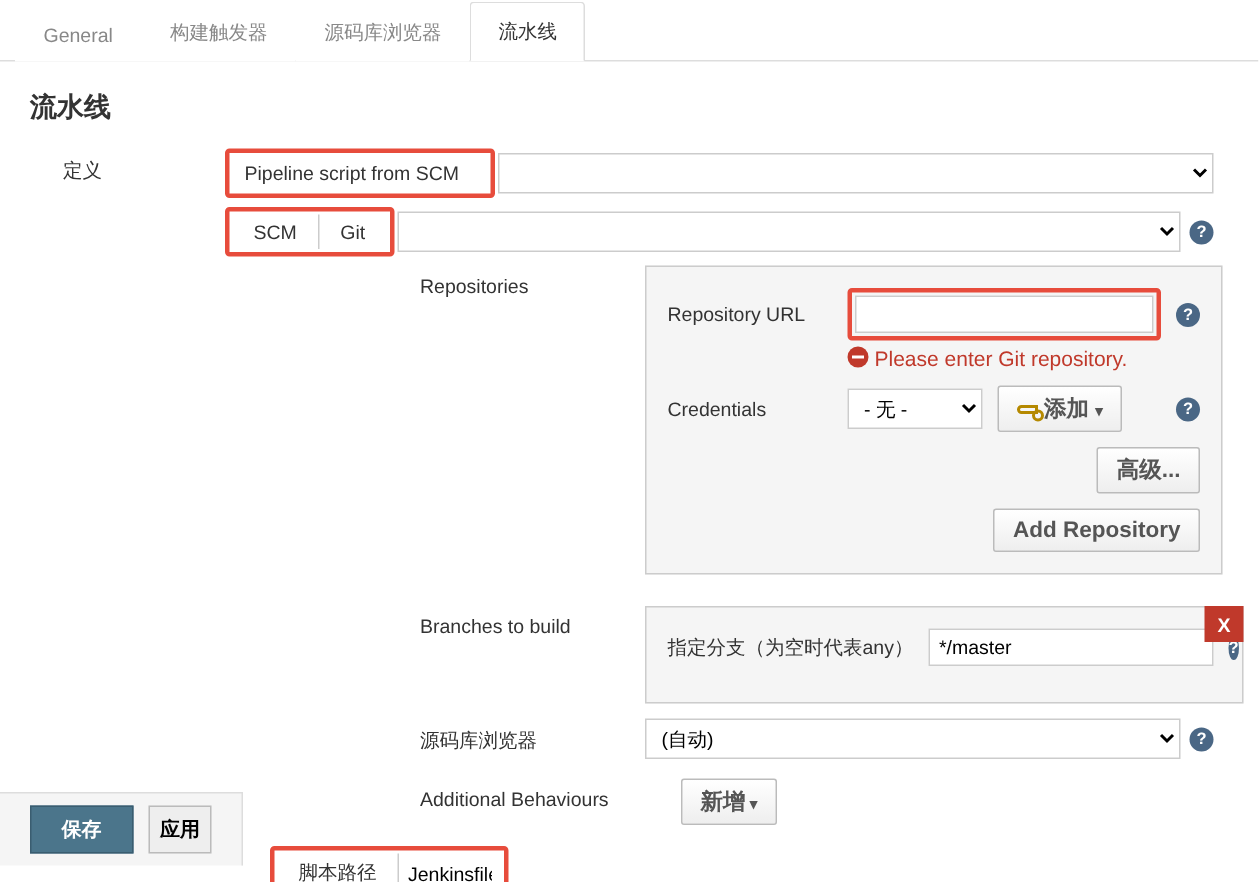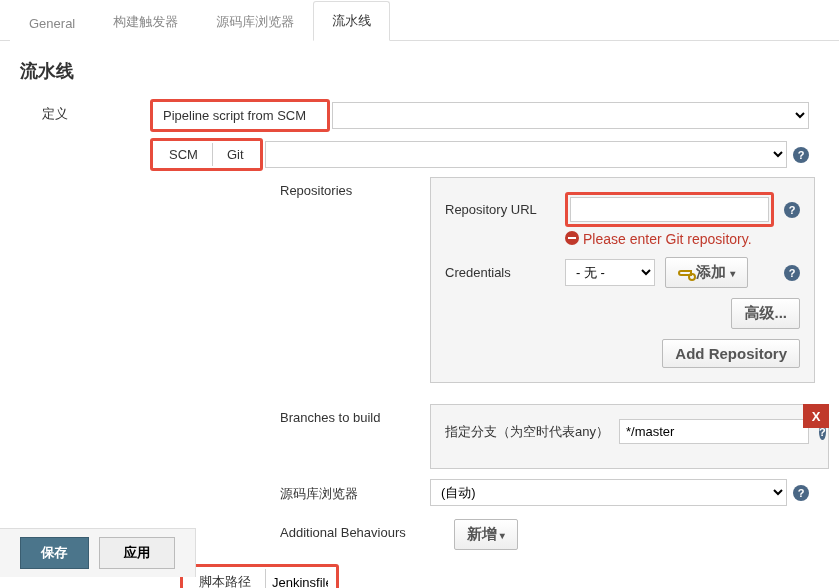--- a/index.html
+++ b/index.html
@@ -174,21 +174,21 @@
     background: #4b758b;
     color: #fff;
     border: 1px solid #3a5d70;
     padding: 6px 20px;
     font-weight: bold;
     cursor: pointer;
   }
   .footer .apply {
     background: #eee;
     border: 1px solid #bbb;
-    padding: 6px 24px;
+    padding: 6px 7px;
     font-weight: bold;
     cursor: pointer;
   }
   .scm-wrap { display: flex; align-items: stretch; }
   .scm-wrap .lbox {
     border-right: 1px solid #ccc;
     padding: 4px 14px;
     display: flex;
     align-items: center;
   }

